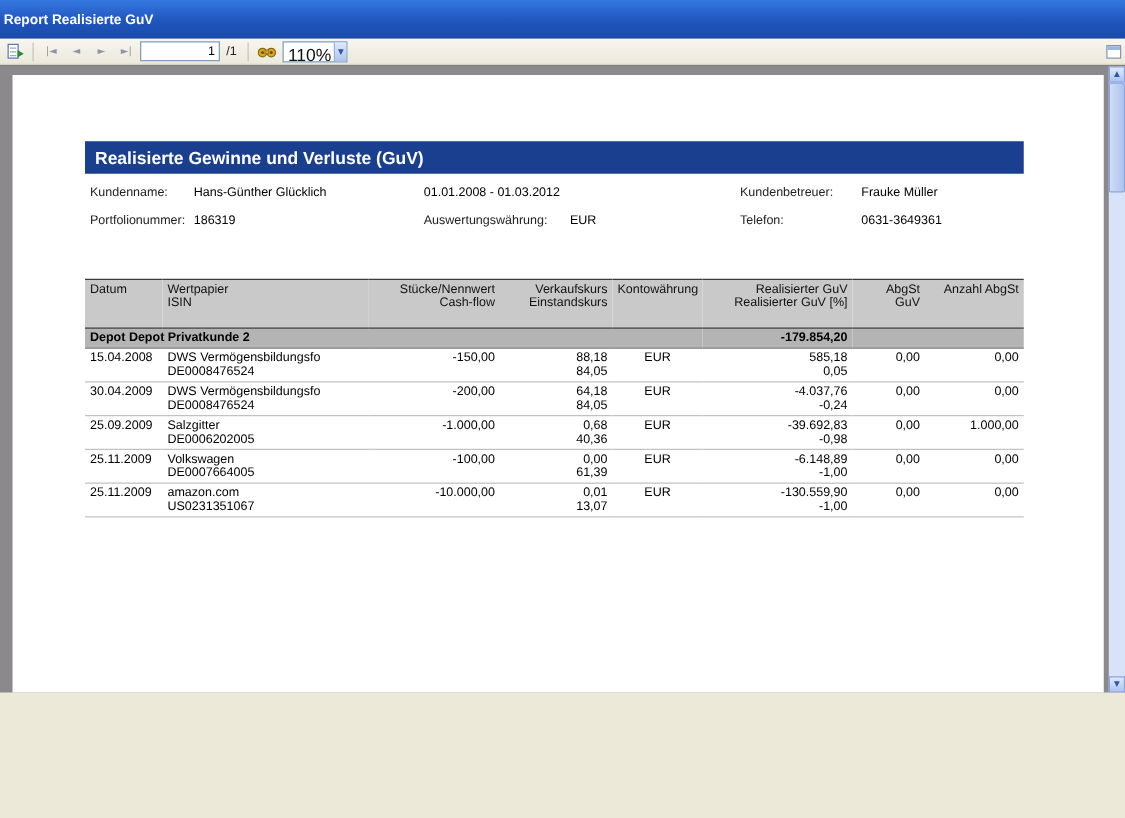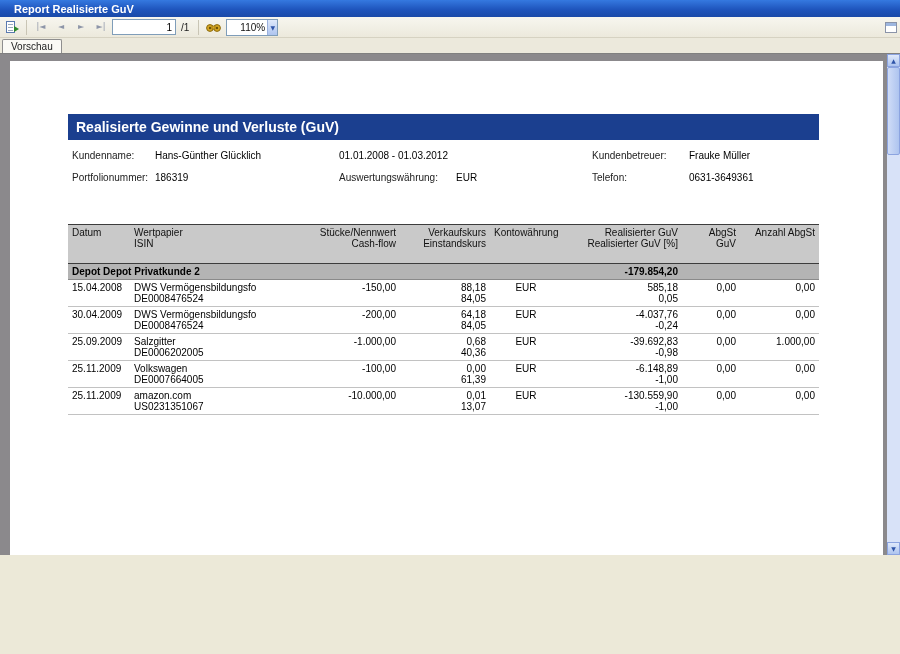--- a/index.html
+++ b/index.html
@@ -2,21 +2,21 @@
 <html><head>
 <meta charset="utf-8">
 <style>
   * { box-sizing: border-box; margin: 0; padding: 0; }
   html,body { width: 900px; height: 654px; overflow: hidden; }
   body { font-family: "Liberation Sans", sans-serif; background: #ece9d8; }
   .app { position: relative; width: 900px; height: 654px; background: #ece9d8; }
 
   
   .titlebar {
-    height: 17px; display: flex; align-items: center; padding-left: 14px;
+    height: 31px; display: flex; align-items: center; padding-left: 3px;
     background: linear-gradient(180deg,#3579e0 0%,#1f55bd 55%,#1a4aa8 100%);
     color: #fff; font-size: 11px; font-weight: bold;
   }
 
   
   .toolbar {
     height: 21px; display: flex; align-items: center; gap: 2px; padding: 0 3px;
     background: linear-gradient(180deg,#f7f6ef 0%,#ece9dc 100%);
     border-bottom: 1px solid #d6d2c2;
   }
@@ -29,21 +29,21 @@
   .tb-sep { width: 1px; height: 15px; background: #c9c5b5; margin: 0 3px; }
   .page-input {
     width: 64px; height: 16px; border: 1px solid #7f9db9; font-size: 10px;
     text-align: right; padding: 0 3px; font-family: "Liberation Sans", sans-serif;
   }
   .page-total { font-size: 10px; color: #222; margin-left: 3px; margin-right: 4px; }
   .zoom-select {
     display: flex; align-items: stretch; border: 1px solid #7f9db9; background: #fff;
     height: 17px; width: 52px; cursor: pointer; margin-left: 2px;
   }
-  .zoom-text { flex: 1; font-size: 10px; padding: 2px 2px 0 13px; color: #111; }
+  .zoom-text { flex: 1; font-size: 14px; padding: 2px 2px 0 3px; color: #111; }
   .zoom-arrow-btn {
     width: 15px; background: linear-gradient(180deg,#dfe9fb,#aec4ef);
     border-left: 1px solid #9ab0dd; display: flex; align-items: center; justify-content: center;
   }
   .zoom-arrow-btn span { font-size: 6px; color: #2f54a8; font-family: "DejaVu Sans", sans-serif; }
   .toolbar-spacer { flex: 1; }
   .win-icon {
     width: 12px; height: 11px; border: 1px solid #8a93a8; background: #fff; position: relative;
   }
   .win-icon::before { content:""; position:absolute; top:0; left:0; right:0; height:3px; background:#9db6df; }
@@ -175,23 +175,20 @@
     <div class="zoom-select">
       <span class="zoom-text">110%</span>
       <span class="zoom-arrow-btn">
           <span>▼</span>
         </span>
     </div>
     <span class="toolbar-spacer"></span>
     <span class="win-icon"></span>
   </div>
 
-  <div class="tabrow">
-    <div class="tab">Vorschau</div>
-  </div>
 
   <div class="preview">
 
     <div class="page">
       <div class="page-content">
 
         <div class="report-title">Realisierte Gewinne und Verluste (GuV)</div>
 
         <div class="info-grid">
           <div class="c1">

